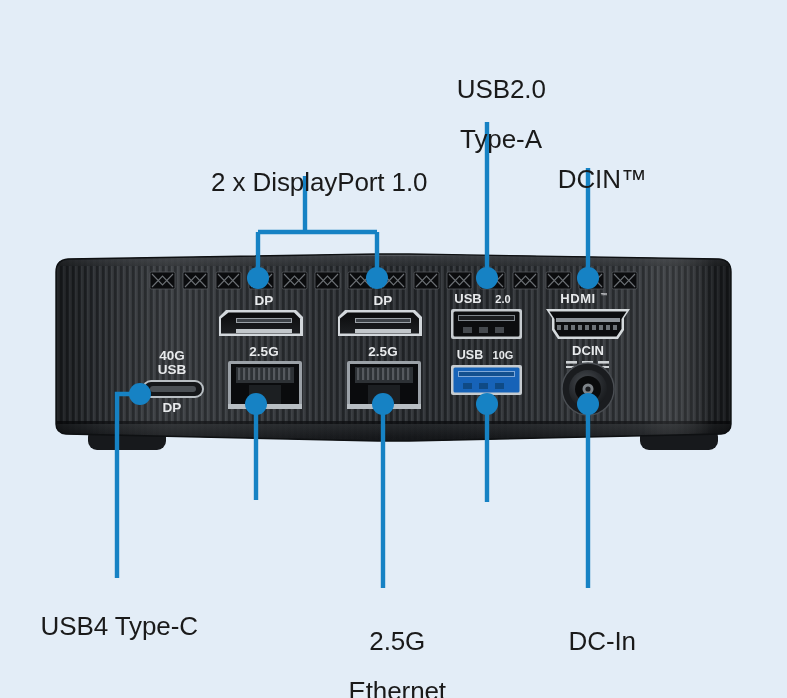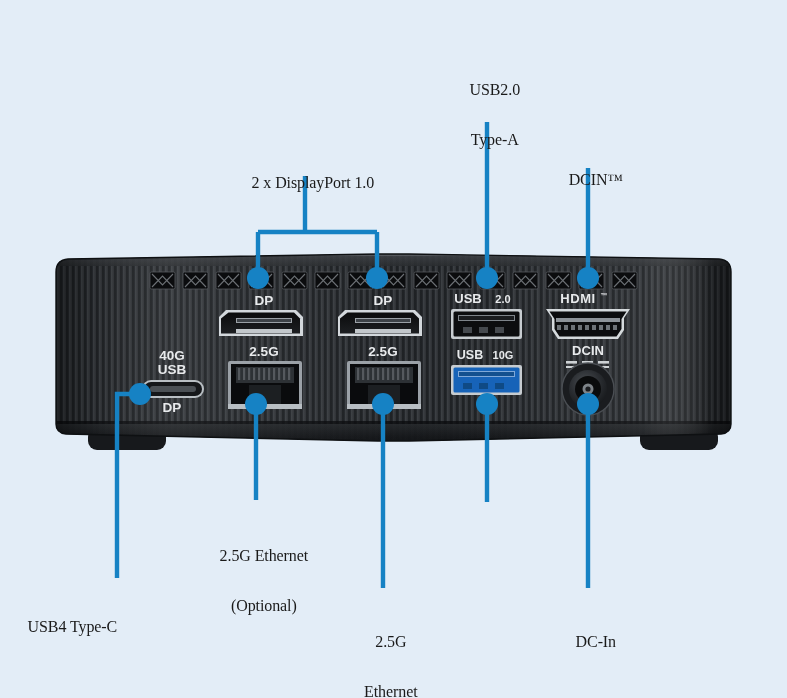--- a/index.html
+++ b/index.html
@@ -18,27 +18,26 @@
   #stage {
     position: absolute;
     left: 0; top: 0;
     width: 787px;
     height: 698px;
     background: #e3edf7;
   }
   .cal-label {
     position: absolute;
     color: #1a1a1a;
-    font-size: 16px;
+    font-size: 26px;
     line-height: 25px;
     letter-spacing: -0.1px;
     white-space: pre;
     text-align: center;
     transform: translateX(-50%);
-    font-family: Liberation Serif, serif;
   }
   .cal-label.left-anchor {
     transform: none;
     text-align: left;
   }
   svg#lines, svg#device {
     position: absolute;
     left: 0; top: 0;
     width: 787px;
     height: 698px;
@@ -354,24 +353,20 @@
   </div>
 
   <div class="cal-label" style="left:588px; top:142px;">
     <span>DCIN™</span>
   </div>
 
   <div class="cal-label left-anchor" style="left:12px; top:589px;">
     <span>USB4 Type-C</span>
   </div>
 
-  <div class="cal-label" style="left:256px; top:518px;">
-    <span>2.5G Ethernet</span><br>
-    <span>(Optional)</span>
-  </div>
 
   <div class="cal-label" style="left:383px; top:604px;">
     <span>2.5G</span><br>
     <span>Ethernet</span>
   </div>
 
 
   <div class="cal-label" style="left:588px; top:604px;">
     <span>DC-In</span>
   </div>

